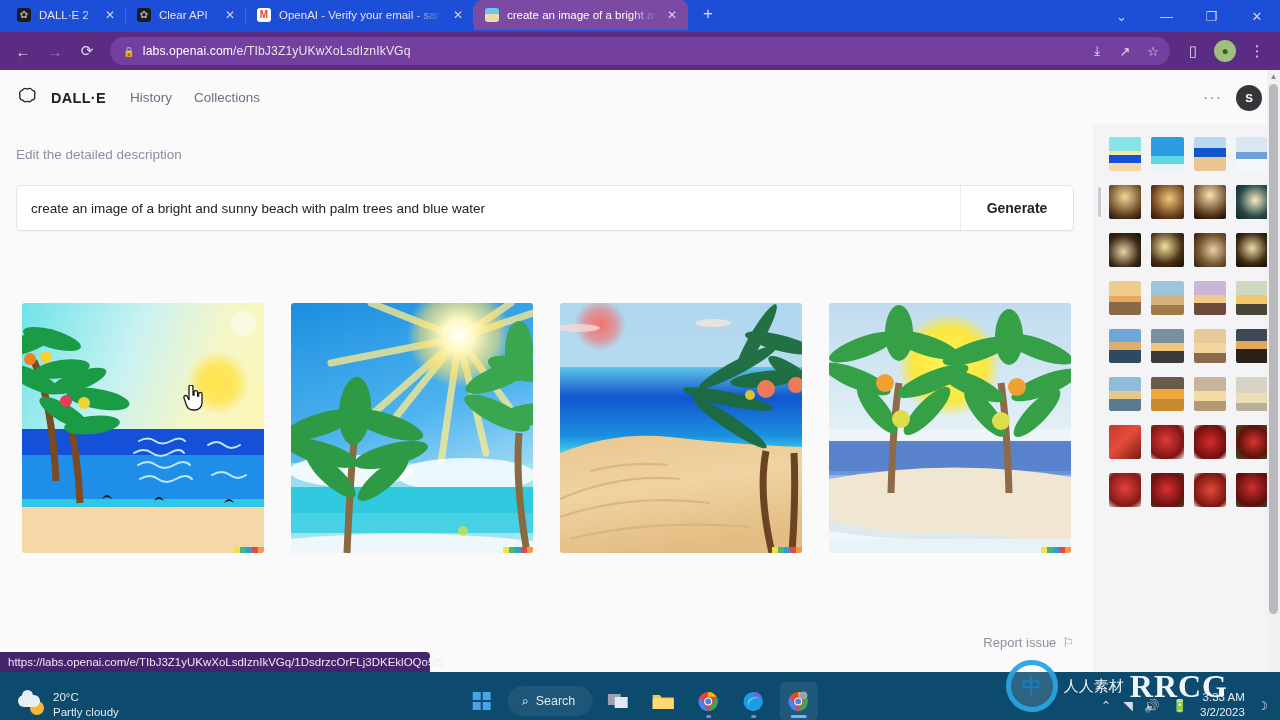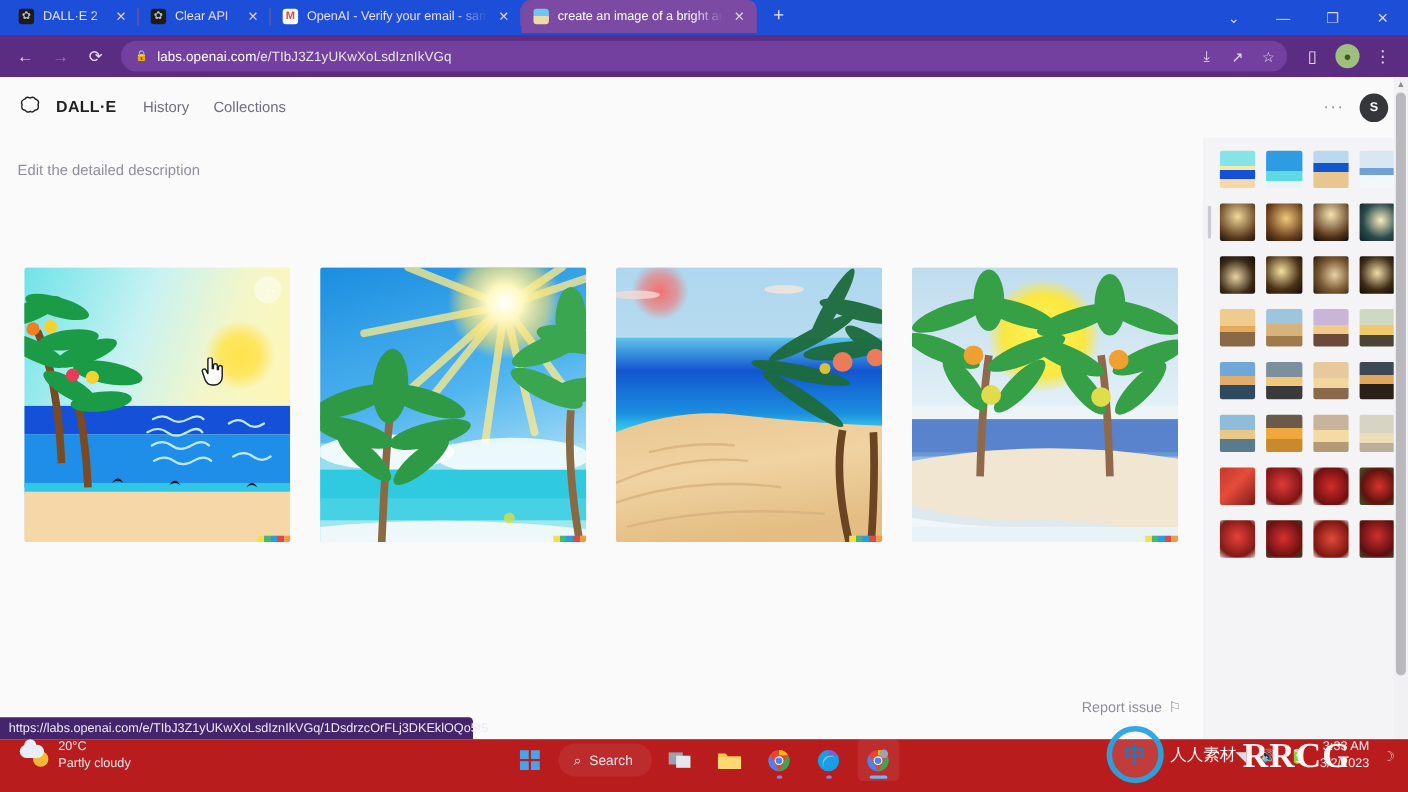--- a/index.html
+++ b/index.html
@@ -113,21 +113,21 @@
   .page-scroll .arrow { position: absolute; top: 2px; left: 0; width: 13px; text-align: center; font-size: 8px; color: #8a8a90; }
 
   
   .status-url {
     position: absolute; left: 0; bottom: 0; height: 20px; max-width: 430px;
     background: #44246b; color: #efe7f6; font-size: 11.5px; display: flex; align-items: center;
     padding: 0 8px; border-radius: 0 4px 0 0; white-space: nowrap; z-index: 30;
   }
 
   
-  .taskbar { position: absolute; left: 0; top: 672px; width: 1280px; height: 48px; background: #b91c1c; display: flex; align-items: flex-start; }
+  .taskbar { position: absolute; left: 0; top: 672px; width: 1280px; height: 48px; background: #0c4a6e; display: flex; align-items: flex-end; }
   .weather { display: flex; align-items: center; gap: 9px; padding-left: 18px; width: 250px; }
   .w-icon { position: relative; width: 26px; height: 20px; }
   .w-sun { position: absolute; right: 0; bottom: 0; width: 14px; height: 14px; border-radius: 50%; background: #f7b733; }
   .w-cloud { position: absolute; left: 0; top: 0; width: 22px; height: 12px; border-radius: 7px; background: #e8eef5; }
   .w-cloud::before { content: ""; position: absolute; left: 4px; top: -5px; width: 11px; height: 11px; border-radius: 50%; background: #e8eef5; }
   .w-text { font-size: 11.5px; color: #e8eaf0; line-height: 15px; }
   .tb-center { position: absolute; left: 50%; transform: translateX(-50%); display: flex; align-items: center; gap: 7px; }
   .tb-icon { width: 38px; height: 38px; display: flex; align-items: center; justify-content: center; position: relative; border-radius: 5px; }
   .tb-icon.active { background: rgba(255,255,255,0.08); }
   .tb-icon.active::after { content: ""; position: absolute; bottom: 2px; left: 50%; transform: translateX(-50%); width: 16px; height: 3px; border-radius: 2px; background: #6cb8f5; }
@@ -215,20 +215,24 @@
     </div>
 
     <div class="content-wrap">
       <div class="main-col">
 
         <div class="prompt-area">
           <div class="prompt-head">
             <div class="prompt-caption">Edit the detailed description</div>
           </div>
 
+          <div class="prompt-box">
+            <div class="prompt-input" title="Describe the image you want to create">create an image of a bright and sunny beach with palm trees and blue water</div>
+            <div class="gen-btn">Generate</div>
+          </div>
         </div>
 
         <div class="results">
 
           <div class="result-card">
             <svg viewBox="0 0 242 250" width="242" height="250">
               <defs>
                 <linearGradient id="g1sky" x1="0" y1="0" x2="1" y2="0.4">
                   <stop offset="0" stop-color="#6fe3e8"></stop>
                     <stop offset="0.45" stop-color="#c9f2f2"></stop>

